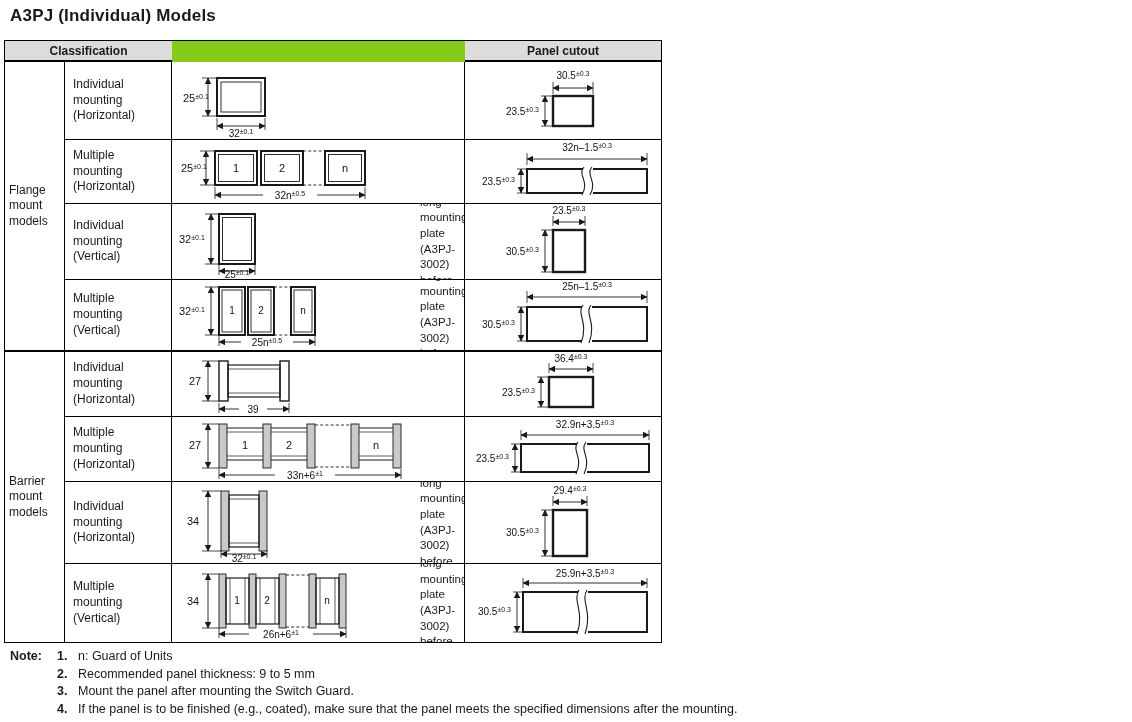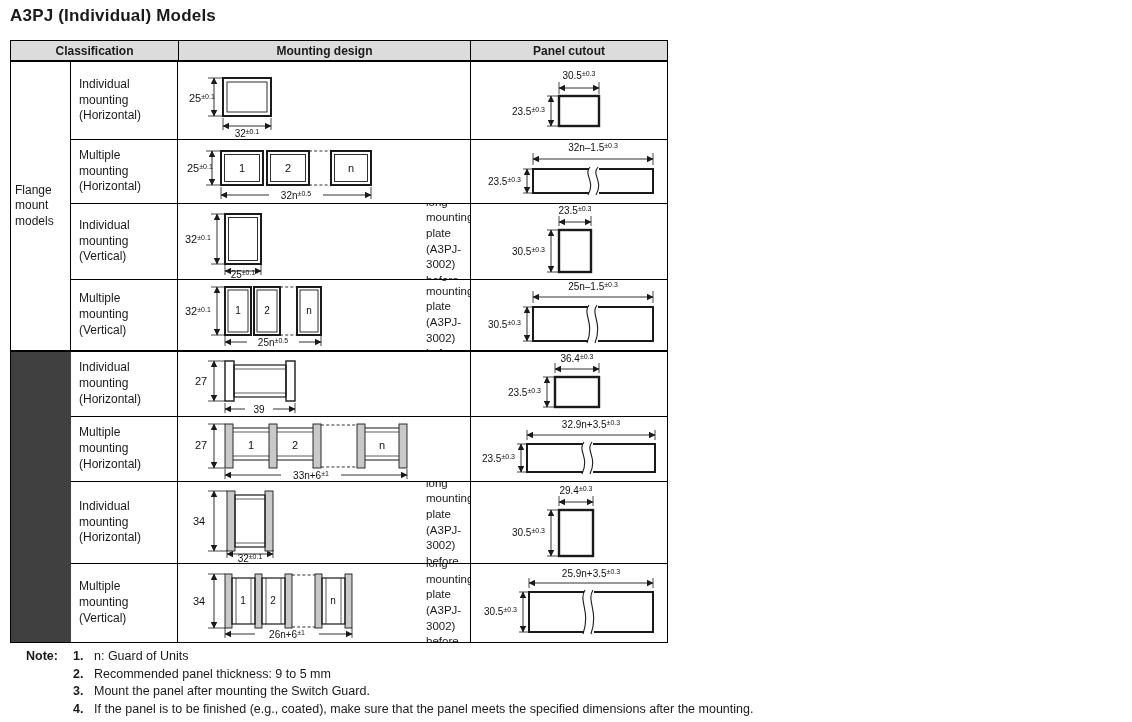--- a/index.html
+++ b/index.html
@@ -1,18 +1,18 @@
 <!DOCTYPE html>
 <html><head>
 <meta charset="utf-8">
 <style>
   html,body{margin:0;padding:0}
   body{width:1132px;height:722px;background:#fff;font-family:"Liberation Sans",sans-serif;color:#1a1a1a;position:relative;overflow:hidden}
   .title{position:absolute;left:10px;top:6px;font-size:17px;font-weight:bold;letter-spacing:.2px}
-  .tbl{position:absolute;left:10px;top:40px;display:grid;grid-template-columns:60px 107px 293px 196px;grid-template-rows:21px 78px 64px 76px 72px 65px 65px 82px 78px;border:1.5px solid #000;background:#404040}
+  .tbl{position:absolute;left:4px;top:40px;display:grid;grid-template-columns:60px 107px 293px 196px;grid-template-rows:21px 78px 64px 76px 72px 65px 65px 82px 78px;border:1.5px solid #000;background:#84cc16}
   .cell{border-right:1px solid #000;border-bottom:1px solid #000;position:relative;overflow:hidden;background:#fff}
   .noR{border-right:none}
   .noB{border-bottom:none}
   .thickB{border-bottom:2px solid #000}
   .hdr{background:#dcdcdc;font-weight:bold;font-size:12px;display:flex;align-items:center;justify-content:center;border-bottom:2px solid #000}
   .grp{font-size:12px;display:flex;align-items:center;padding-left:4px;line-height:1.3}
   .cls{font-size:12px;display:flex;align-items:center;padding-left:8px;padding-right:10px;line-height:1.32}
   .des{display:flex;align-items:center;padding-left:3px}
   .cut{display:flex;align-items:center}
   .mnote{width:100px;font-size:11.5px;line-height:1.35;margin-left:3px}
@@ -29,21 +29,21 @@
   .wbg{fill:#fff;stroke:none}
   .bp{stroke:#1a1a1a;stroke-width:2;fill:none}
   .sc{stroke:#1a1a1a;stroke-width:1.1;fill:none}
   .dim,.dims,.dime{stroke:#1a1a1a;stroke-width:.9;fill:none}
   .dim{marker-start:url(#arr);marker-end:url(#arr)}
   .dims{marker-start:url(#arr)}
   .dime{marker-end:url(#arr)}
   text{font-family:"Liberation Sans",sans-serif;font-size:11px;fill:#111}
   .t10{font-size:10px}
   .tol{font-size:7px}
-  .notes{position:absolute;left:26px;top:648px;font-size:12.5px}
+  .notes{position:absolute;left:10px;top:648px;font-size:12.5px}
   .nrow{display:flex;line-height:17.5px}
   .nlab{width:47px;font-weight:bold}
   .nnum{width:21px;font-weight:bold}
 </style>
 </head>
 <body>
 
 <svg width="0" height="0" style="position:absolute" aria-hidden="true">
   <defs>
     <marker id="arr" markerUnits="userSpaceOnUse" markerWidth="6.5" markerHeight="6.5" refX="6" refY="3.25" orient="auto-start-reverse">
@@ -52,28 +52,26 @@
   </defs>
 </svg>
 
 <div class="title">A3PJ (Individual) Models</div>
 
 <div class="tbl">
 
   <div class="hdr noR" style="grid-column:1/3;grid-row:1">
       <span style="border-right:none">Classification</span>
     </div>
-  <div class="hdr" style="grid-column:3;grid-row:1;border-right:1px solid #000;border-left:1px solid #000">
-      <span>Mounting design</span>
-    </div>
   <div class="hdr noR" style="grid-column:4;grid-row:1">
       <span>Panel cutout</span>
     </div>
 
   <div class="cell grp thickB" style="grid-column:1;grid-row:2/6">Flange mount models</div>
+  <div class="cell grp noB" style="grid-column:1;grid-row:6/10">Barrier mount models</div>
 
   <div class="cell cls" style="grid-column:2;grid-row:2">Individual mounting (Horizontal)</div>
   <div class="cell des" style="grid-column:3;grid-row:2">
     <svg width="190" height="74" viewBox="0 0 190 74">
       <text x="8" y="38"><tspan>25</tspan><tspan class="tol" dy="-3.5">±0.1</tspan></text>
       <path class="lt" d="M27,14 H42 M27,52 H42"></path>
       <line class="dim" x1="33" y1="14" x2="33" y2="52"></line>
       <rect class="th" x="42" y="14" width="48" height="38"></rect>
       <rect class="in" x="46" y="18" width="40" height="30"></rect>
       <path class="lt" d="M42,54 V66 M90,54 V66"></path>

